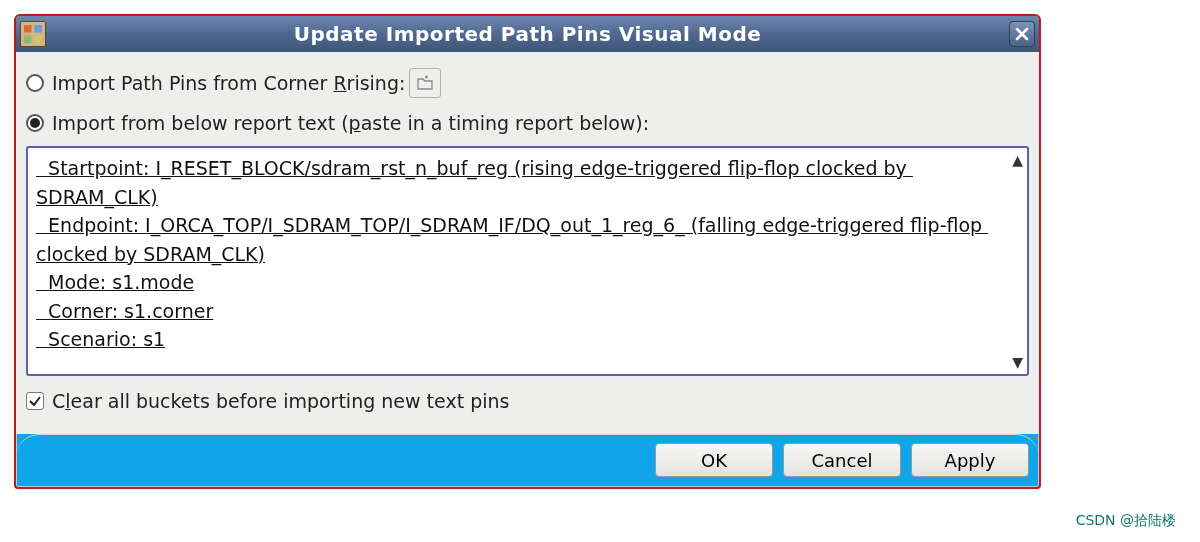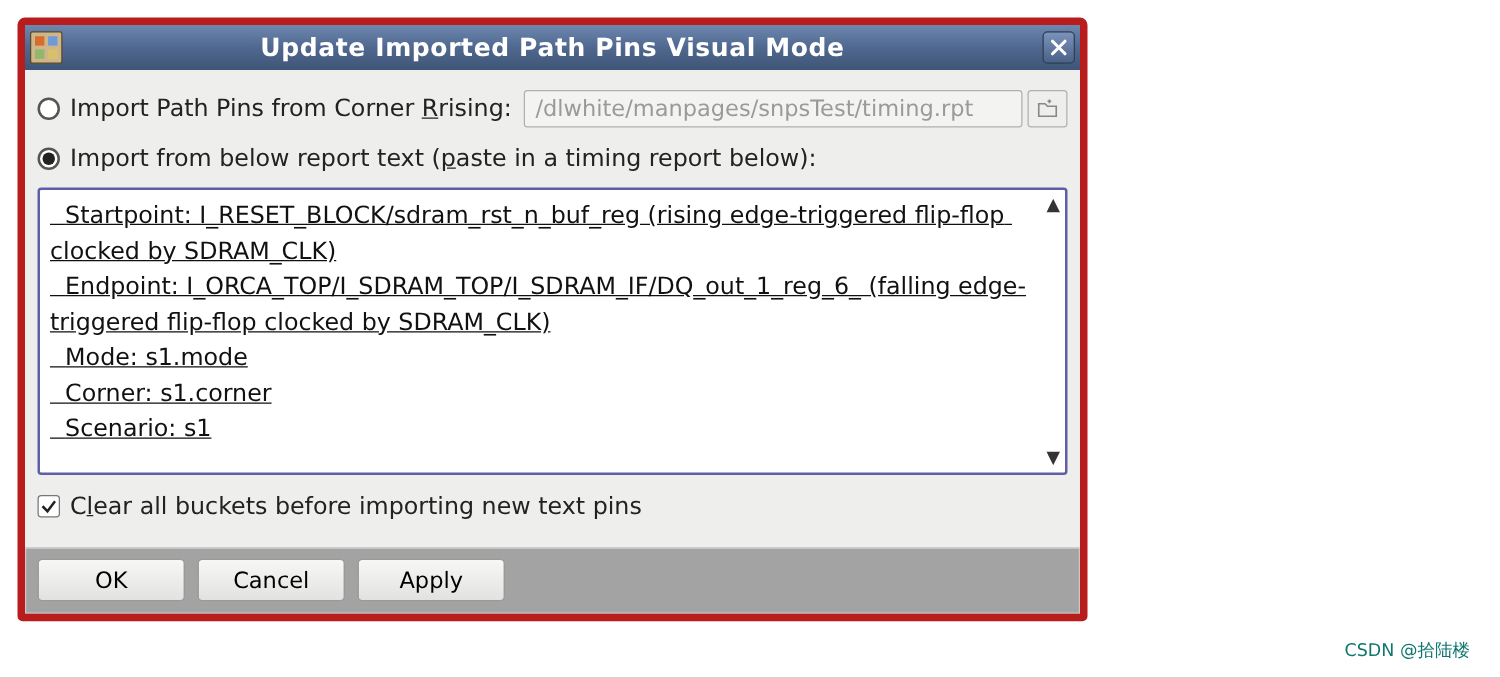--- a/index.html
+++ b/index.html
@@ -6,24 +6,24 @@
     body {
       font-family: "DejaVu Sans", "Liberation Sans", Arial, sans-serif;
       font-size: 18px;
       background: #fff;
       width: 1200px;
       height: 542px;
       position: relative;
       padding: 14px;
     }
     .window {
-      width: 856px;
-      border: 6px solid #b91c1c;
+      width: 1027px;
+      border: 2px solid #b91c1c;
       border-radius: 6px 6px 4px 4px;
-      background: #a3a3a3;
+      background: #0ea5e9;
       box-shadow: 0 0 0 1px #c8c8c6 inset;
       overflow: hidden;
     }
     .titlebar {
       display: flex;
       align-items: center;
       height: 36px;
       background: linear-gradient(to bottom, #6d87b0 0%, #50688f 50%, #3f5577 100%);
       padding: 0 4px;
       gap: 6px;
@@ -157,23 +157,25 @@
       margin-right: 8px;
       display: flex;
       align-items: center;
       justify-content: center;
       flex-shrink: 0;
       cursor: pointer;
     }
     .checkbox.checked svg { width: 14px; height: 14px; }
     .footer {
       display: flex;
+      justify-content: flex-end;
       gap: 10px;
       padding: 8px 10px 10px 10px;
       border-top: 1px solid #d0d0ce;
+      border-radius: 23px;
     }
     .btn {
       min-width: 118px;
       height: 34px;
       border: 1px solid #9a9a96;
       border-radius: 4px;
       background: linear-gradient(to bottom, #f7f7f5, #e2e2e0);
       font-size: 18px;
       font-family: inherit;
       cursor: pointer;
@@ -210,21 +212,20 @@
           <path d="M2 2 L12 12 M12 2 L2 12" stroke="#fff" stroke-width="2.5" stroke-linecap="round"></path>
         </svg>
     </div>
   </div>
 
   <div class="content">
 
     <div class="row">
       <div class="radio"></div>
       <span class="opt-label"><span>Import Path Pins from Corner </span><span class="underline">R</span><span>rising:</span></span>
-      <input class="path-input" disabled="" value="/dlwhite/manpages/snpsTest/timing.rpt" style="">
       <div class="browse-btn">
         <svg width="18" height="18" viewBox="0 0 18 18">
             <path d="M2 5 L7 5 L9 7 L16 7 L16 15 L2 15 Z" fill="none" stroke="#888" stroke-width="1.3"></path>
             <path d="M9 3 L12 3 M10.5 1.5 L10.5 4.5" stroke="#888" stroke-width="1.3"></path>
           </svg>
       </div>
     </div>
 
     <div class="row">
       <div class="radio selected"></div>

